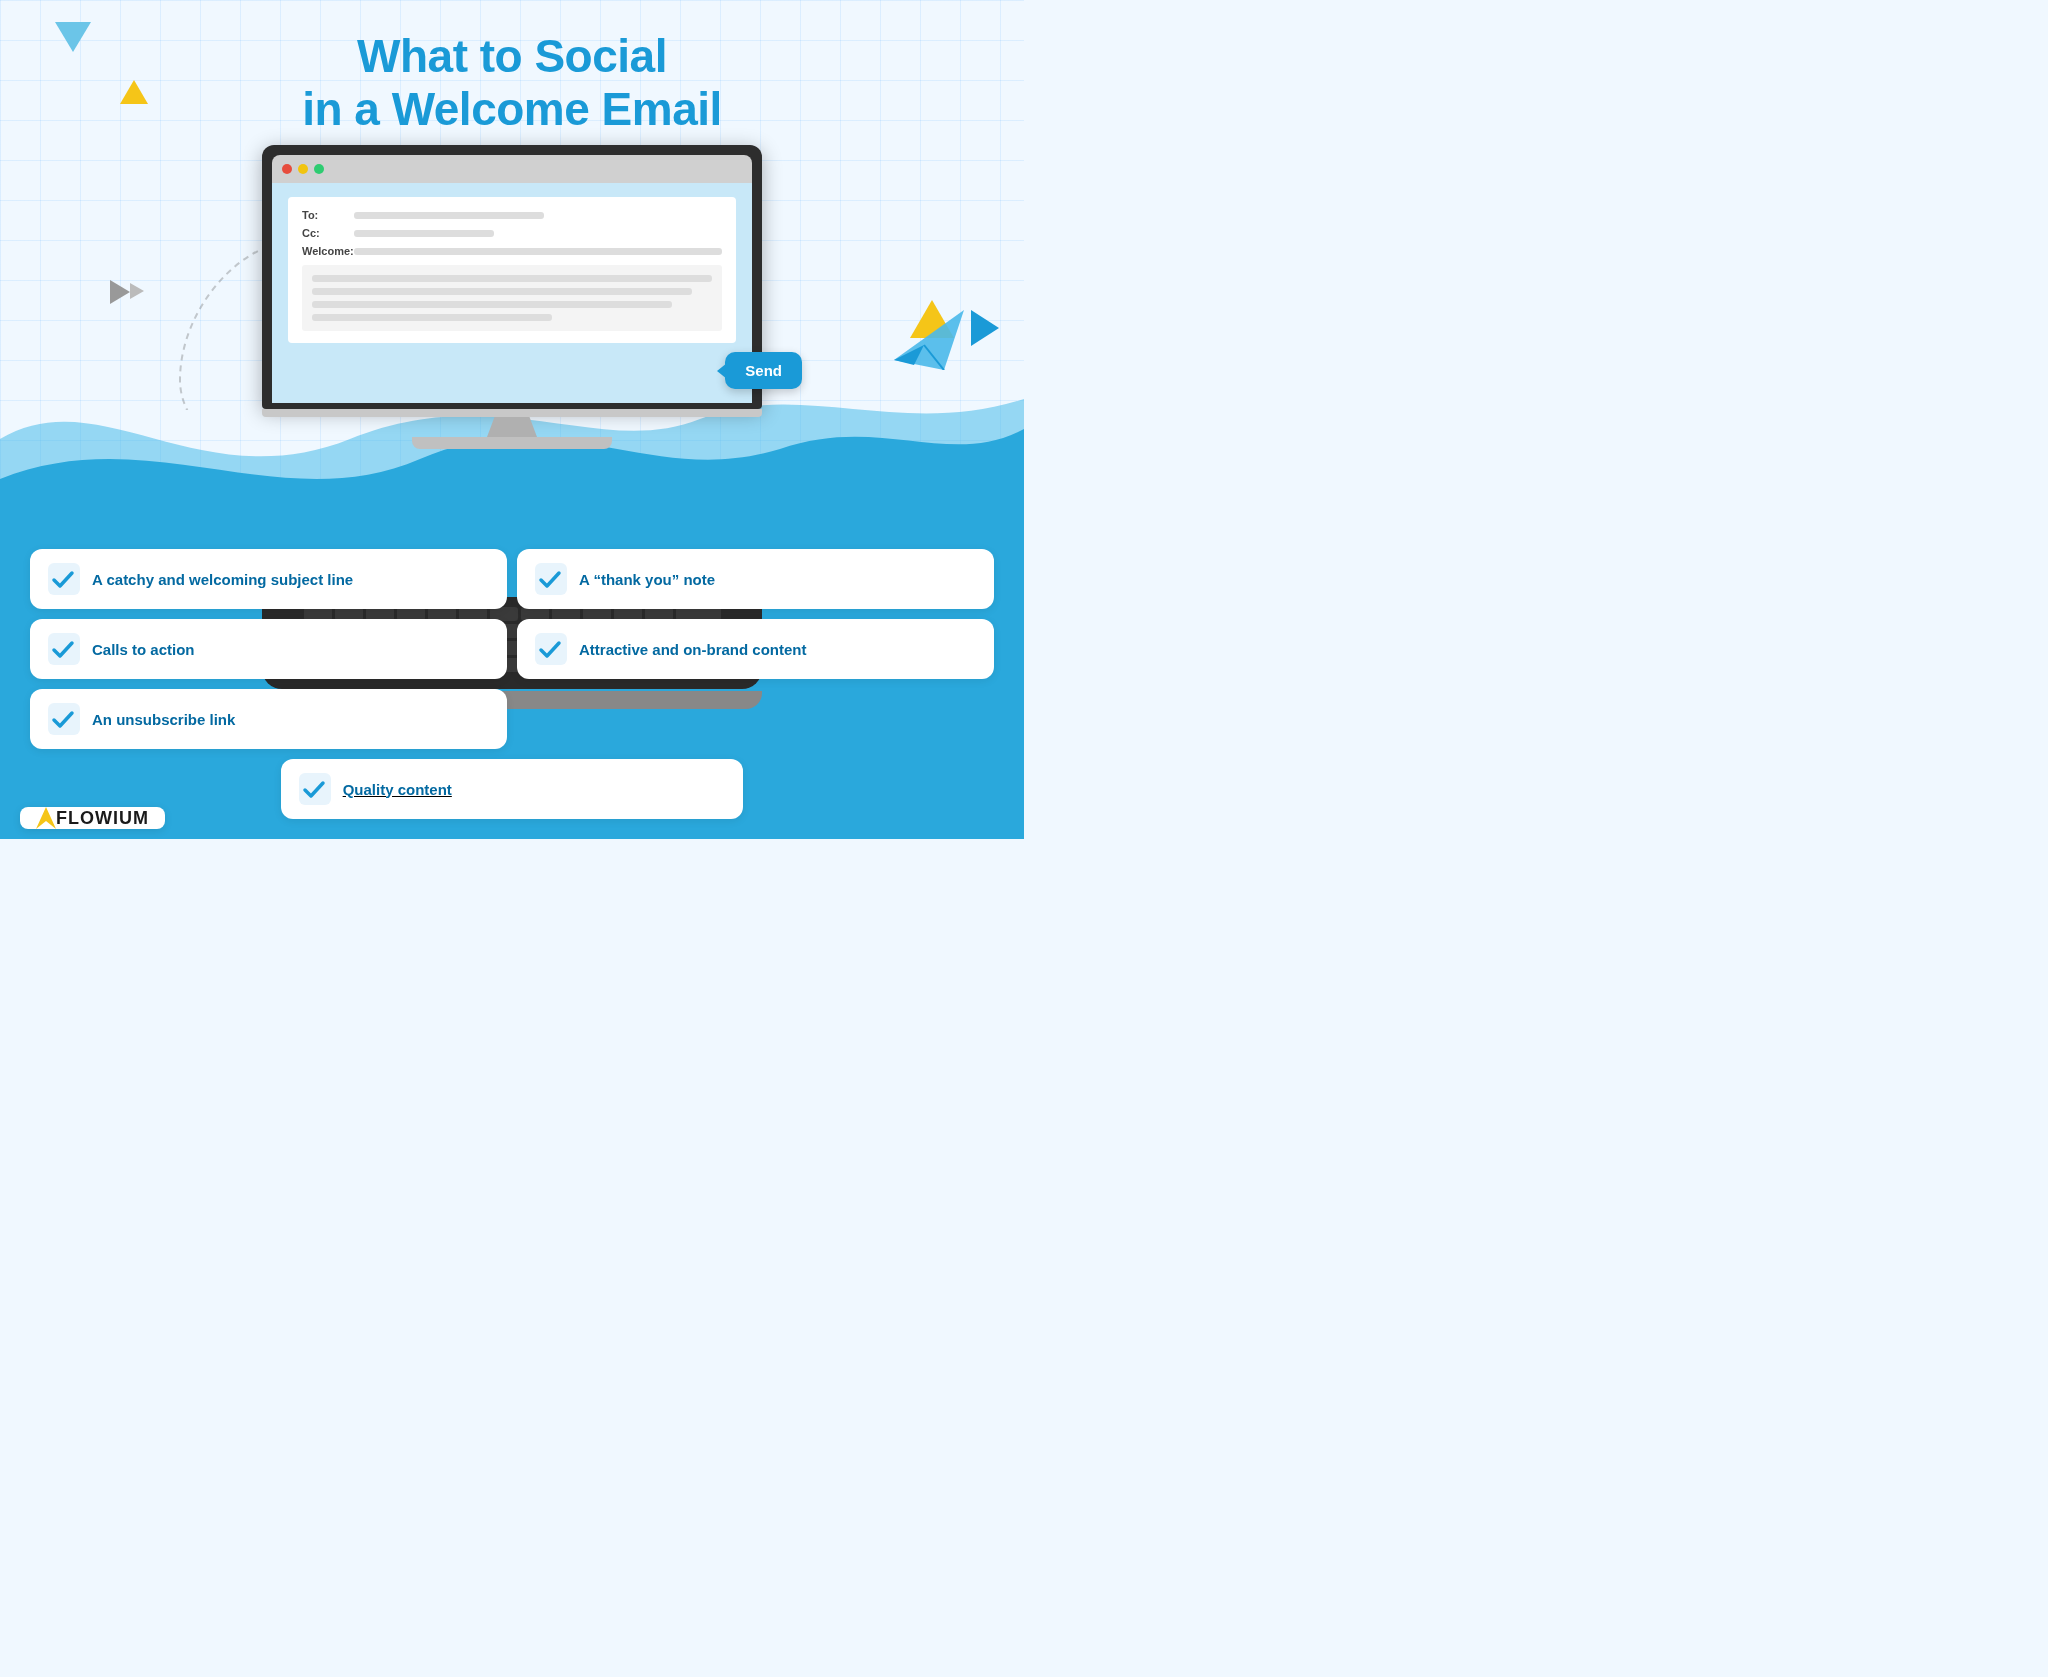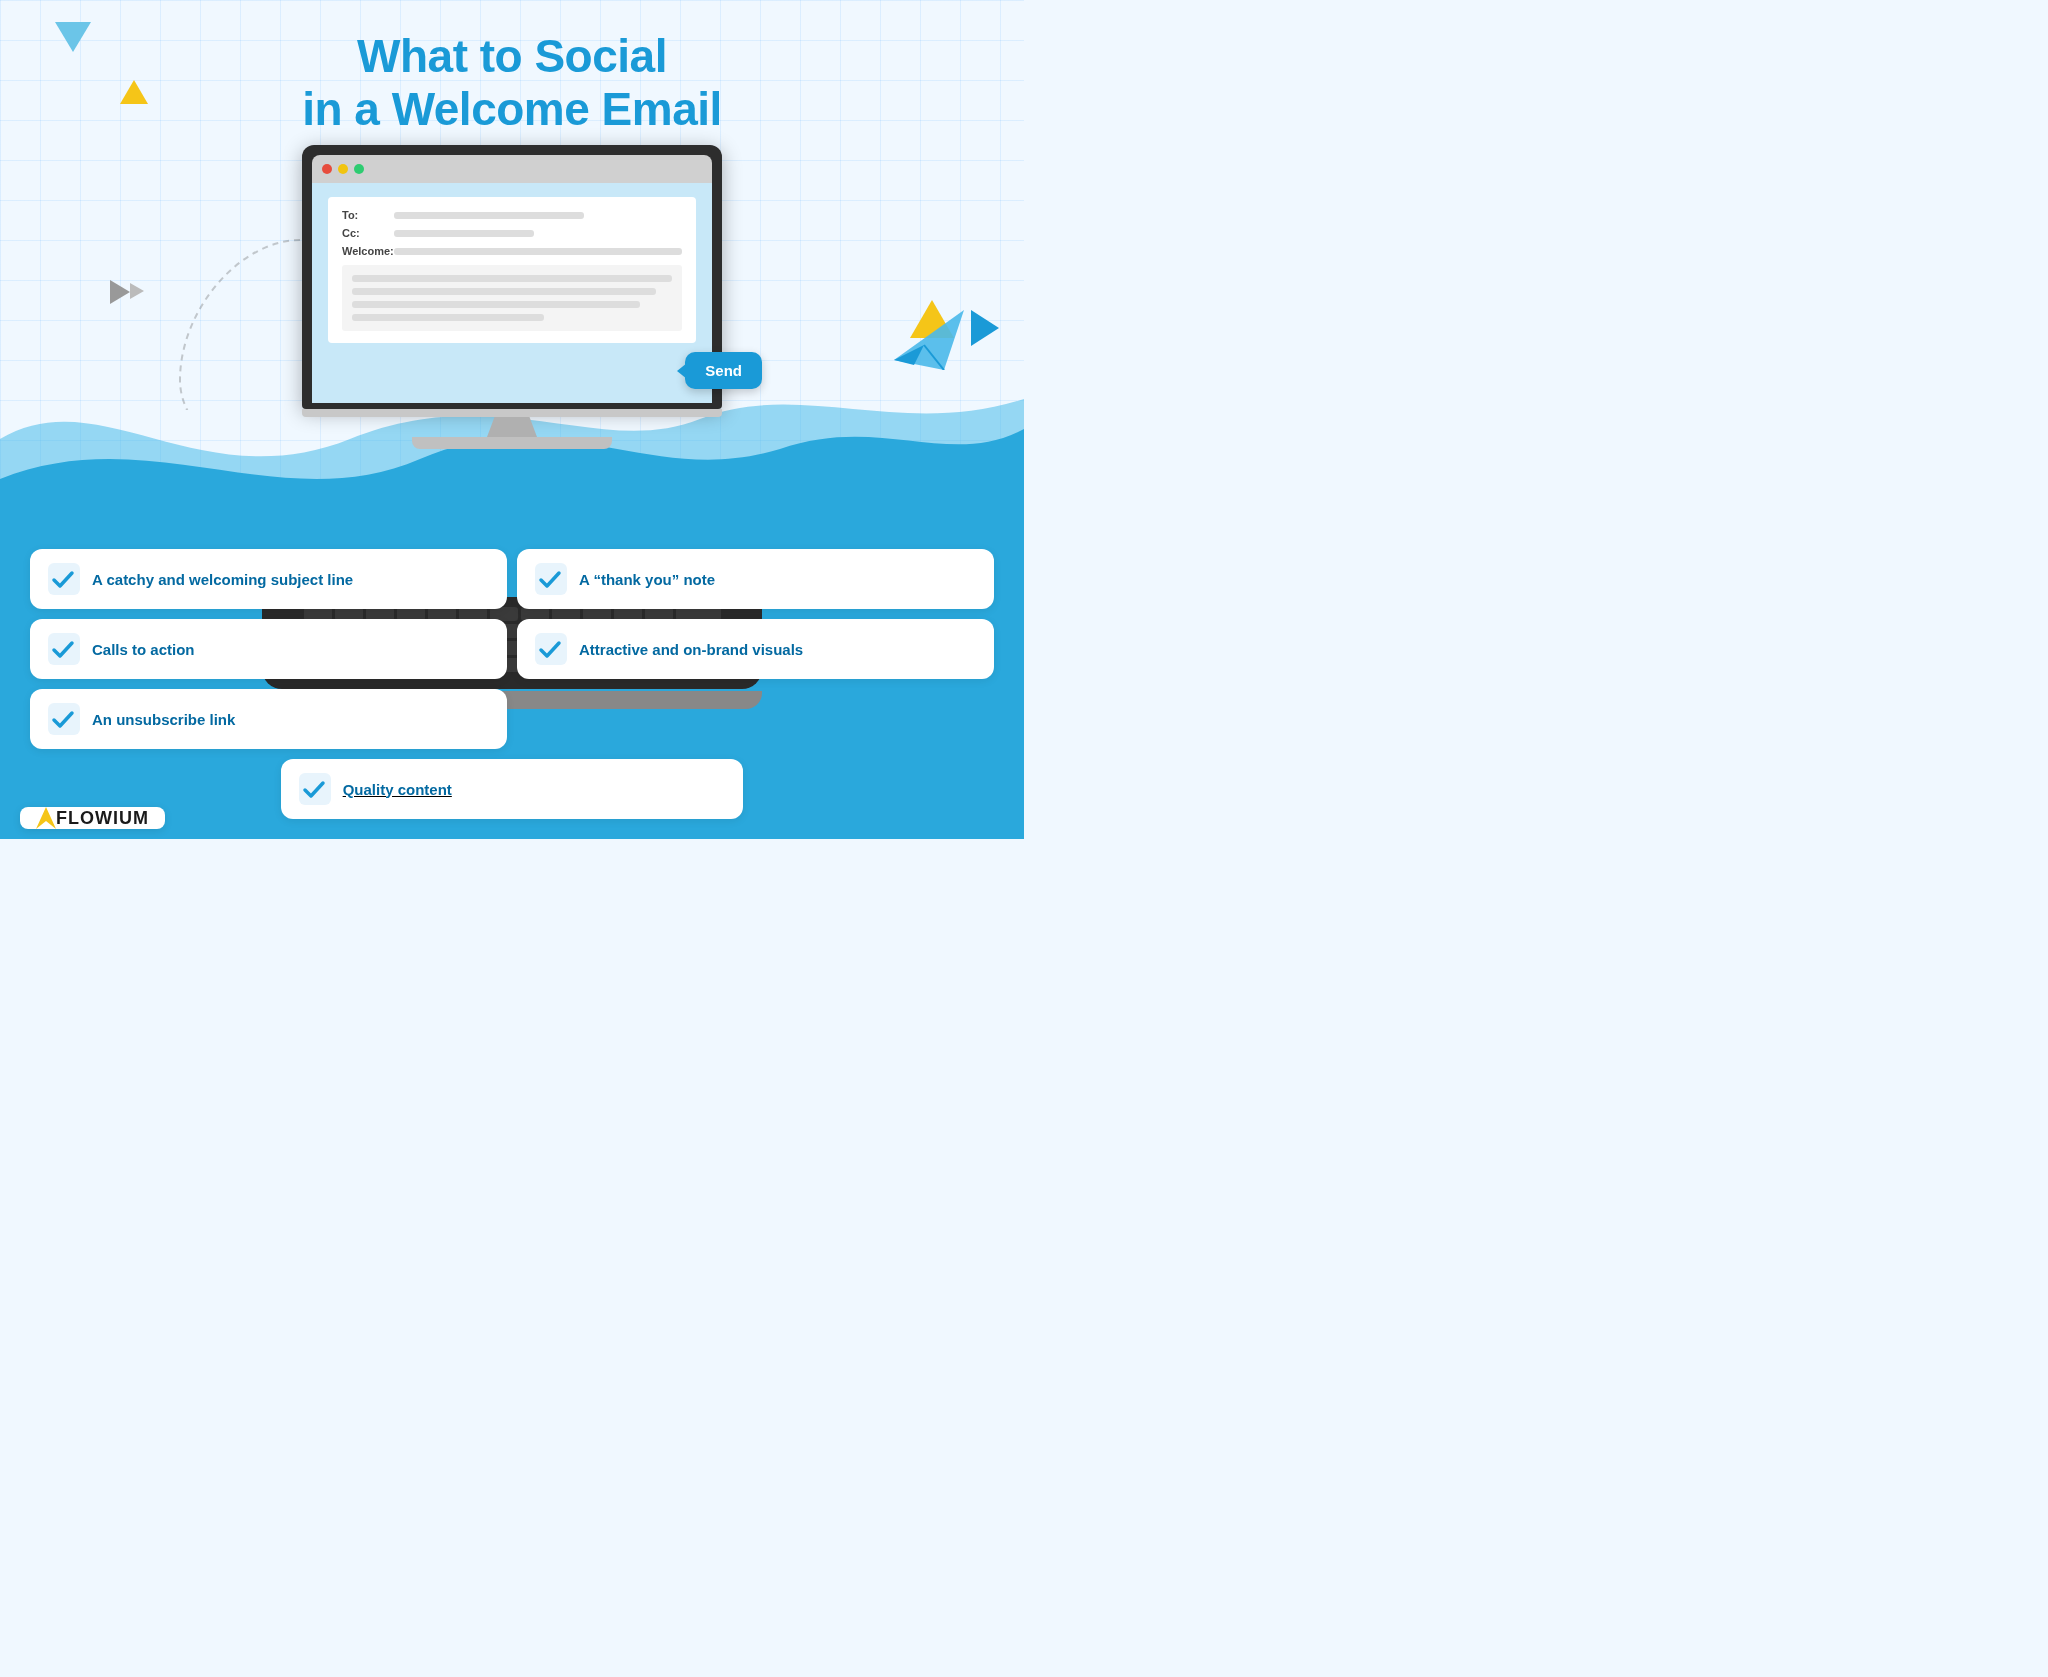--- a/index.html
+++ b/index.html
@@ -104,21 +104,21 @@
       z-index: 1;
     }
 
     
     .laptop-container {
       position: absolute;
       top: 145px;
       left: 50%;
       transform: translateX(-50%);
       z-index: 5;
-      width: 420px;
+      width: 500px;
     }
 
     .laptop-screen-outer {
       background: #2d2d2d;
       border-radius: 12px 12px 4px 4px;
       padding: 10px 10px 6px 10px;
       box-shadow: 0 4px 20px rgba(0,0,0,0.3);
     }
 
     .laptop-screen-bar {
@@ -516,21 +516,21 @@
           <polyline points="6,17 12,23 24,10" stroke="#1a9ad7" stroke-width="3.5" fill="none" stroke-linecap="round" stroke-linejoin="round"></polyline>
         </svg>
         <span class="item-text">Calls to action</span>
       </div>
 
       <div class="checklist-item">
         <svg class="check-icon" viewBox="0 0 32 32">
           <rect width="32" height="32" rx="6" fill="#e8f4fc"></rect>
           <polyline points="6,17 12,23 24,10" stroke="#1a9ad7" stroke-width="3.5" fill="none" stroke-linecap="round" stroke-linejoin="round"></polyline>
         </svg>
-        <span class="item-text">Attractive and on-brand visuals</span>
+        <span class="item-text">Attractive and on-brand content</span>
       </div>
       <div class="checklist-item">
         <svg class="check-icon" viewBox="0 0 32 32">
           <rect width="32" height="32" rx="6" fill="#e8f4fc"></rect>
           <polyline points="6,17 12,23 24,10" stroke="#1a9ad7" stroke-width="3.5" fill="none" stroke-linecap="round" stroke-linejoin="round"></polyline>
         </svg>
         <span class="item-text">An unsubscribe link</span>
       </div>
     </div>
 

